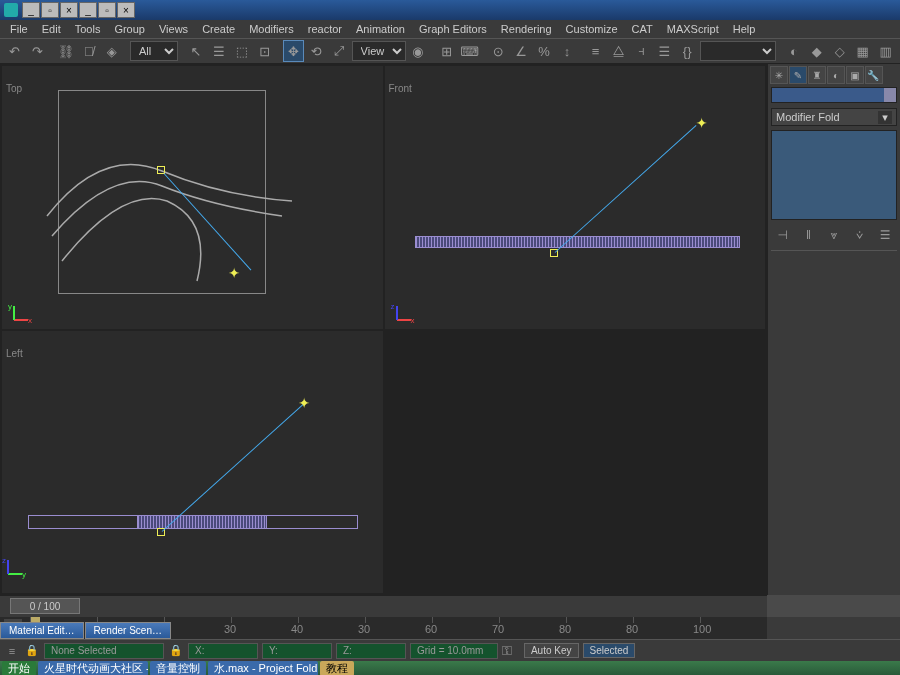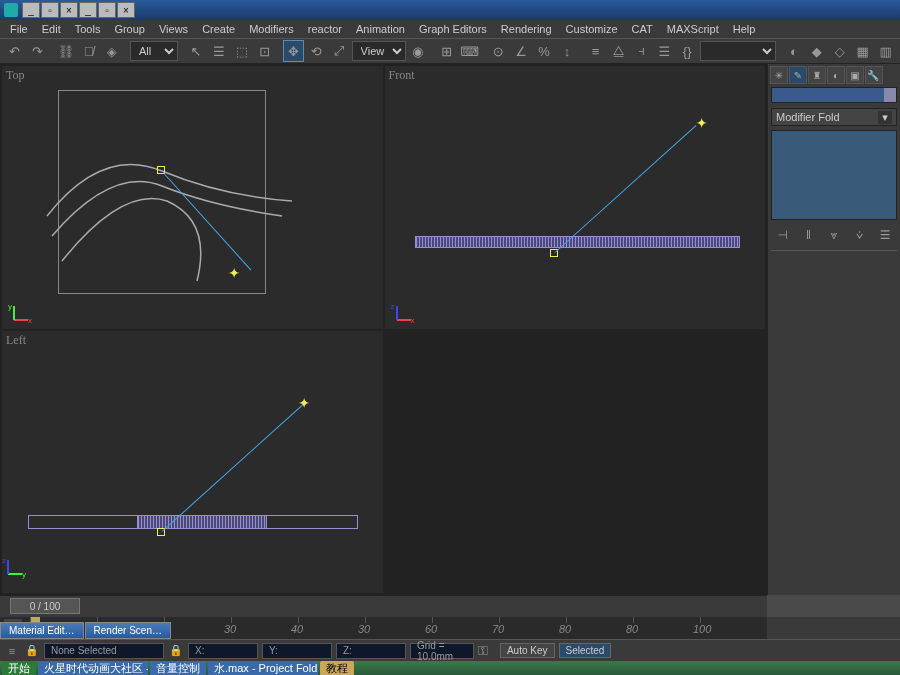--- a/index.html
+++ b/index.html
@@ -13,44 +13,44 @@
 .menubar span { padding:1px 6px; color:#ccc; cursor:pointer; font-size:11px; }
 .toolbar { height:26px; background:#3a3a3a; border-top:1px solid #555; border-bottom:1px solid #222; display:flex; align-items:center; padding:0 4px; gap:2px; }
 .tbtn { width:22px; height:22px; background:#3a3a3a; border:1px solid #3a3a3a; color:#999; display:flex; align-items:center; justify-content:center; cursor:pointer; font-size:13px; }
 .tbtn.active { background:#2a4a6a; border-color:#5a8aba; }
 .tsep { width:4px; }
 .tsel { height:20px; background:#2a2a2a; color:#ccc; border:1px solid #555; padding:0 4px; font-size:11px; }
 .main { position:absolute; top:64px; left:0; right:0; bottom:80px; display:flex; }
 .viewports { flex:1; display:grid; grid-template-columns:1fr 1fr; grid-template-rows:1fr 1fr; gap:2px; background:#222; padding:2px; }
 .vp { background:#2b2b2b; position:relative; overflow:hidden; }
 .vp.activevp { outline:1px solid #ddd; }
-.vplabel { position:absolute; top:2px; left:4px; color:#888; font-size:12px; z-index:2;font-family:Liberation Serif, serif; }
+.vplabel { position:absolute; top:17px; left:4px; color:#888; font-size:10px; z-index:2; }
 .axis { position:absolute; bottom:8px; left:12px; width:30px; height:30px; z-index:2; }
 .axis .ax { position:absolute; left:0; bottom:0; width:14px; height:2px; transform-origin:left center; }
 .axis .lbl { position:absolute; font-size:8px; }
 .sidepanel { width:133px; background:#3a3a3a; border-left:1px solid #222; display:flex; flex-direction:column; }
 .tabrow { height:20px; display:flex; gap:1px; padding:2px; }
 .tabrow .tab { width:18px; height:18px; background:#444; border:1px solid #555; display:flex; align-items:center; justify-content:center; font-size:10px; color:#aaa; cursor:pointer; }
 .tabrow .tab.active { background:#2a4a6a; }
 .colorbar { height:16px; margin:3px; background:#3a5a8a; border:1px solid #222; position:relative; }
 .colorbar::after { content:""; position:absolute; right:0; top:0; width:12px; height:100%; background:#88a; }
 .modrow { height:18px; margin:2px 3px; background:#444; border:1px solid #222; display:flex; align-items:center; padding:0 4px; color:#ccc; font-size:10px; }
 .modrow .dd { margin-left:auto; width:14px; text-align:center; background:#333; cursor:pointer; }
 .modstack { height:90px; margin:2px 3px; background:#3a5a7a; border:1px solid #222; }
 .iconrow { display:flex; gap:4px; padding:4px; justify-content:space-around; }
 .iconrow .ib { width:18px; height:18px; color:#999; display:flex; align-items:center; justify-content:center; font-size:12px; cursor:pointer; }
 .panelrest { flex:1; background:#3a3a3a; margin:2px 3px; border-top:1px solid #555; }
 .timeline { position:absolute; bottom:58px; left:0; right:133px; height:22px; background:#3a3a3a; border-top:1px solid #222; }
 .timeslider { position:absolute; left:10px; top:2px; width:70px; height:16px; background:#555; border:1px solid #777; color:#ccc; display:flex; align-items:center; justify-content:center; font-size:10px; cursor:pointer; }
 .ruler { position:absolute; bottom:36px; left:0; right:133px; height:22px; background:#2a2a2a; display:flex; align-items:flex-start; padding-left:30px; }
-.ruler .tick { flex:1; color:#888; font-size:10px; border-left:1px solid #555; height:6px; position:relative;font-style:italic; }
+.ruler .tick { flex:1; color:#888; font-size:10px; border-left:1px solid #555; height:6px; position:relative; }
 .ruler .tick span { position:absolute; top:6px; left:-8px; }
 .ruler .cursor { position:absolute; left:30px; top:0; width:10px; height:18px; background:#ba6; }
 .statusbar { position:absolute; bottom:14px; left:0; right:0; height:22px; background:#3a3a3a; border-top:1px solid #555; display:flex; align-items:center; gap:4px; padding:0 4px; }
-.statusbar .fld { background:#0f172a; border:1px solid #555; height:16px; padding:0 6px; color:#999; display:flex; align-items:center; font-size:10px; }
+.statusbar .fld { background:#14532d; border:1px solid #555; height:16px; padding:0 6px; color:#999; display:flex; align-items:center; font-size:10px; }
 .statusbar .btn { background:#444; border:1px solid #666; padding:1px 6px; font-size:10px; cursor:pointer; color:#ccc; }
 .statusbar .btn.sel { background:#2a4a6a; }
 .tabbar { position:absolute; bottom:14px; left:0; right:0; height:0; }
 .floattabs { position:absolute; bottom:0px; left:0; display:flex; gap:1px; }
 .floattabs .ft { background:linear-gradient(#4a7aba,#2a5a9a); color:#fff; padding:2px 8px; font-size:10px; border:1px solid #888; cursor:pointer; }
 .taskbar { position:absolute; bottom:0; left:0; right:0; height:14px; background:linear-gradient(#3a7a4a,#2a5a3a); display:flex; align-items:center; gap:2px; padding:0 2px; font-size:10px; color:#fff; }
 .taskbar .start { background:#2a7a3a; padding:0 6px; border-radius:2px; cursor:pointer; }
 .taskbar .tk { background:#3a6aaa; padding:0 6px; border-radius:2px; cursor:pointer; max-width:110px; overflow:hidden; white-space:nowrap; }
 
 .rect { position:absolute; border:1px solid #888; }
@@ -264,21 +264,21 @@
 <div class="resize"></div>
 
 <div class="statusbar">
   <div class="lock">≡</div>
   <div class="lock">🔒</div>
   <div class="fld" style="width:120px">None Selected</div>
   <div class="lock">🔒</div>
   <div class="fld" style="width:70px">X:</div>
   <div class="fld" style="width:70px">Y:</div>
   <div class="fld" style="width:70px">Z:</div>
-  <div class="fld" style="width:64px">Grid = 10.0mm</div>
+  <div class="fld" style="width:88px">Grid = 10.0mm</div>
   <div style="color:#999;font-size:13px">⚿</div>
   <div style="flex:0 0 4px"></div>
   <div class="btn">Auto Key</div>
   <div class="btn sel">Selected</div>
 </div>
 <div style="position:absolute;bottom:-8px;left:0;right:0;height:22px;background:#3a3a3a;display:flex;align-items:center;gap:4px;padding:0 4px">
   <div style="width:148px"></div>
   <div class="fld" style="width:120px;margin-left:160px">Add Time Tag</div>
   <div style="flex:1"></div>
   <div class="btn">Set Key</div>

